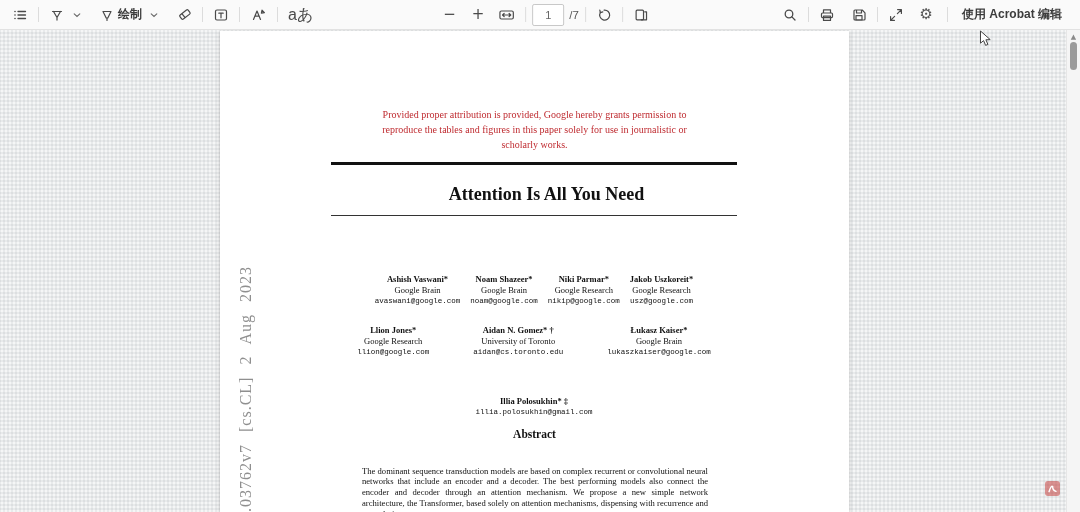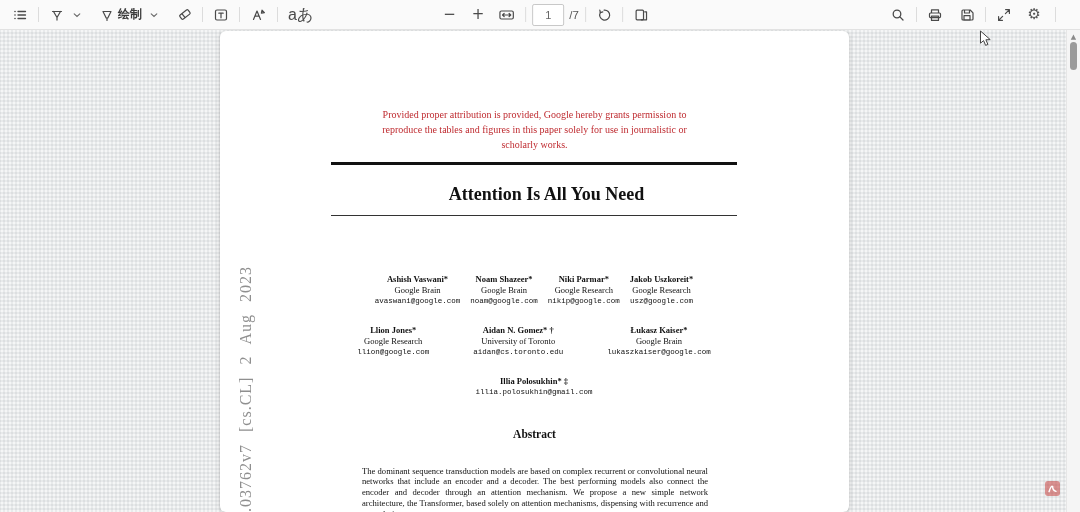--- a/index.html
+++ b/index.html
@@ -38,38 +38,38 @@
     position:absolute;top:29px;left:0;right:0;bottom:0;
     background-color:#e8eaeb;
     background-image:
       radial-gradient(rgba(255,255,255,.55) 30%, transparent 32%),
       radial-gradient(rgba(120,126,130,.10) 30%, transparent 32%);
     background-size:4px 4px;background-position:0 0,2px 2px;
     overflow:hidden;
   }
   .page{
     position:absolute;left:220px;top:2px;width:629px;height:481px;
-    background:#fff;box-shadow:0 1px 4px rgba(0,0,0,.22);border-radius:6px;
+    background:#fff;box-shadow:0 1px 4px rgba(0,0,0,.22);
   }
   .page *{font-family:"Liberation Serif",serif;}
   .notice{
     position:absolute;top:76px;left:0;width:100%;text-align:center;
     font-size:10px;line-height:15px;color:#bf2b30;
   }
   .rule-thick{position:absolute;left:111px;width:406px;top:131px;height:3px;background:#111;}
   .rule-thin{position:absolute;left:111px;width:406px;top:184px;height:1px;background:#333;}
   .paper-title{
     position:absolute;top:153px;left:12px;width:100%;text-align:center;
     font-size:18px;font-weight:bold;color:#111;
   }
   .authors{position:absolute;left:111px;width:406px;text-align:center;}
   .authors-row{display:flex;justify-content:center;}
   .row1{top:243px;gap:10px;}
   .row2{top:294px;gap:44px;}
-  .row3{top:345px;align-items:center;}
+  .row3{top:365px;align-items:center;}
   .author{text-align:center;white-space:nowrap;}
   .a-name{font-size:8.5px;font-weight:bold;line-height:11px;color:#111;}
   .a-affil{font-size:8.5px;line-height:11px;color:#111;}
   .a-email{font-size:7.5px;line-height:11px;color:#111;font-family:"Liberation Mono",monospace;}
   .abstract-h{
     position:absolute;top:397px;left:0;width:100%;text-align:center;
     font-size:11.5px;font-weight:bold;color:#111;
   }
   .abstract-p{
     position:absolute;top:426px;left:142px;width:346px;
@@ -271,20 +271,23 @@
           <path d="M9.6 2.6 h3.8 v3.8 M13.4 2.6 L9.4 6.6"></path>
           <path d="M6.4 13.4 H2.6 V9.6 M2.6 13.4 L6.6 9.4"></path>
         </svg>
       </span>
     </div>
     <div style="width:8px"></div>
     <div class="tbtn">
       <span class="gear-glyph">⚙</span>
     </div>
     <div class="divider" style="margin:0 10px;"></div>
+    <div class="tbtn">
+      <span class="cjk">使用 Acrobat 编辑</span>
+    </div>
   </div>
 </div>
 
 <div class="viewer">
 
   <div class="page">
 
     <div class="notice">
       <div>Provided proper attribution is provided, Google hereby grants permission to</div>
       <div>reproduce the tables and figures in this paper solely for use in journalistic or</div>

